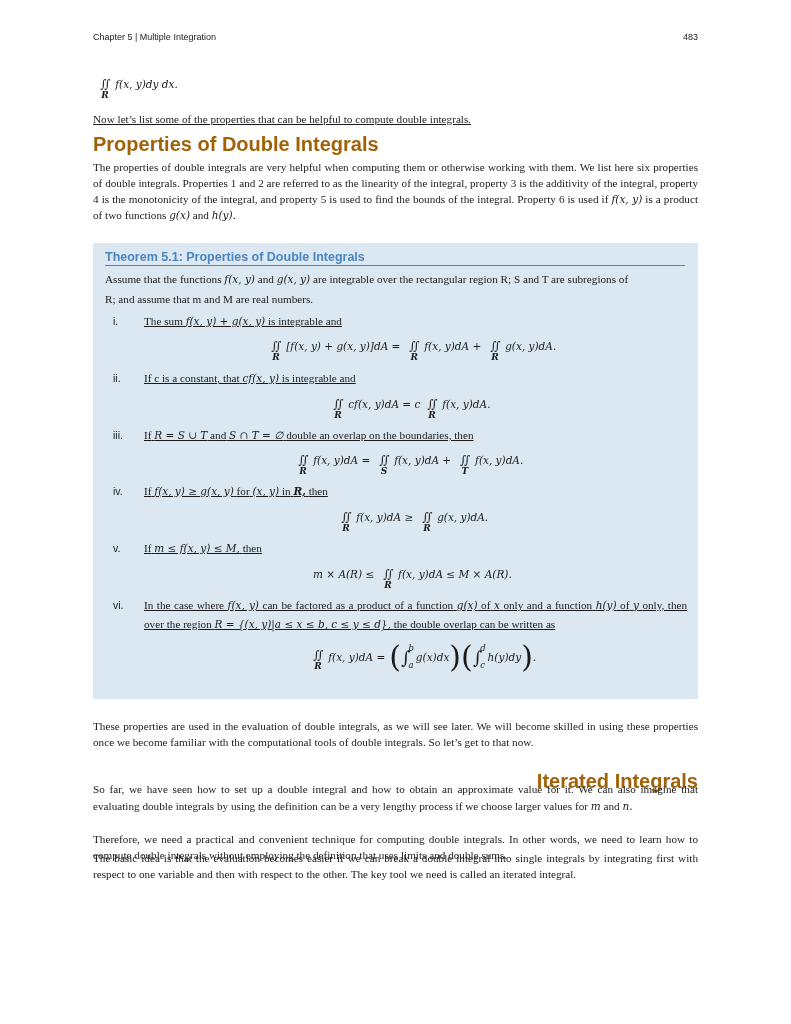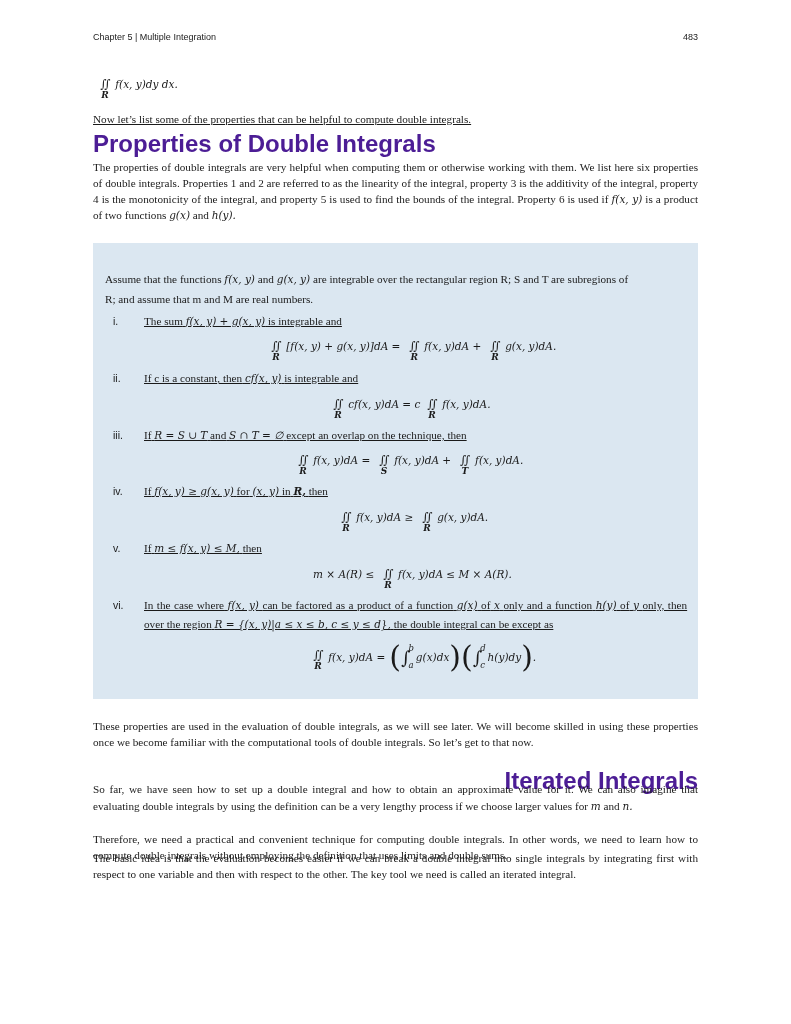--- a/index.html
+++ b/index.html
@@ -3,21 +3,21 @@
 <meta charset="utf-8">
 <style>
   html, body { margin: 0; padding: 0; background: #ffffff; }
   body { width: 791px; height: 1024px; position: relative; overflow: hidden;
          font-family: "Liberation Serif", serif; color: #1a1a1a; }
   .hdr { position: absolute; top: 32px; font-family: "Liberation Sans", sans-serif; font-size: 9px; color: #222; }
   .hdr-left { left: 93px; }
   .hdr-right { right: 93px; }
   .col { position: absolute; left: 93px; width: 605px; }
   p.body { margin: 0; font-size: 11.2px; line-height: 16px; text-align: justify; }
-  h2.sec { margin: 0; font-family: "Liberation Sans", sans-serif; font-weight: bold; font-size: 24px; color: #4c1d95; line-height: 22px; }
+  h2.sec { margin: 0; font-family: "Liberation Sans", sans-serif; font-weight: bold; font-size: 20px; color: #a16207; line-height: 22px; }
   .m { font-family: "DejaVu Serif", serif; font-style: italic; font-size: 10.5px; }
   .dint { display: inline-flex; flex-direction: column; align-items: center; vertical-align: top; margin-right: 5px; }
   .dint .sym { font-family: "DejaVu Serif", serif; font-style: italic; font-size: 12px; line-height: 12px; letter-spacing: -4px; padding-right: 4px;}
   .dint .sub { font-family: "DejaVu Serif", serif; font-style: italic; font-weight: bold; font-size: 9px; line-height: 10px; }
   .eq { position: absolute; white-space: nowrap; font-size: 10.5px; }
   .eq .m, .eq .mu { vertical-align: top; line-height: 13px; }
   .box { position: absolute; left: 93px; top: 243px; width: 605px; height: 456px; background: #dbe7f1; }
   .thm-title { position: absolute; left: 12px; top: 7px; width: 580px; font-family: "Liberation Sans", sans-serif; font-weight: bold; font-size: 12.5px; color: #4a86c0; border-bottom: 1.5px solid #4a86c0; padding-bottom: 0px; line-height: 15px; }
   .box p { position: absolute; margin: 0; font-size: 11.2px; line-height: 19px; }
   .item { position: absolute; left: 0; width: 605px; font-size: 11.2px; line-height: 19px; }
@@ -52,20 +52,21 @@
     <span>The properties of double integrals are very helpful when computing them or otherwise working with them. We list here six properties of double integrals. Properties 1 and 2 are referred to as the linearity of the integral, property 3 is the additivity of the integral, property 4 is the monotonicity of the integral, and property 5 is used to find the bounds of the integral. Property 6 is used if</span>
     <span class="m">f(x, y)</span>
     <span>is a product of two functions</span>
     <span class="m">g(x)</span>
     <span>and</span>
     <span class="m">h(y).</span>
   </p>
 </div>
 
 <div class="box">
+  <div class="thm-title">Theorem 5.1: Properties of Double Integrals</div>
 
   <p style="left:12px; top:47px;">R; and assume that m and M are real numbers.</p>
   <p style="left:12px; top:27px; width:582px; text-align:justify;">
     <span>Assume that the functions</span>
     <span class="m">f(x, y)</span>
     <span>and</span>
     <span class="m">g(x, y)</span>
     <span>are integrable over the rectangular region R; S and T are subregions of</span>
   </p>
 
@@ -83,36 +84,36 @@
         <span class="sub">R</span>
       </span><span class="m">f(x, y)dA +</span>
     <span class="dint" style="margin-left:6px;">
         <span class="sym">∬</span>
         <span class="sub">R</span>
       </span><span class="m">g(x, y)dA.</span>
   </div>
 
   <div class="item" style="top:126px;">
     <span class="num">ii.</span>
-    <span class="txt"><span>If c is a constant, then</span> <span class="m">cf(x, y)</span> <span>is integrable and</span></span>
+    <span class="txt"><span>If c is a constant, that</span> <span class="m">cf(x, y)</span> <span>is integrable and</span></span>
   </div>
   <div class="eq" style="left:240px; top:155px;">
     <span class="dint">
         <span class="sym">∬</span>
         <span class="sub">R</span>
       </span><span class="m">cf(x, y)dA = c</span>
     <span class="dint" style="margin-left:4px;">
         <span class="sym">∬</span>
         <span class="sub">R</span>
       </span><span class="m">f(x, y)dA.</span>
   </div>
 
   <div class="item" style="top:183px;">
     <span class="num">iii.</span>
-    <span class="txt"><span>If</span> <span class="m">R = S ∪ T</span> <span>and</span> <span class="m">S ∩ T = ∅</span> <span>except an overlap on the technique, then</span></span>
+    <span class="txt"><span>If</span> <span class="m">R = S ∪ T</span> <span>and</span> <span class="m">S ∩ T = ∅</span> <span>double an overlap on the boundaries, then</span></span>
   </div>
   <div class="eq" style="left:205px; top:211px;">
     <span class="dint">
         <span class="sym">∬</span>
         <span class="sub">R</span>
       </span><span class="m">f(x, y)dA =</span>
     <span class="dint" style="margin-left:6px;">
         <span class="sym">∬</span>
         <span class="sub">S</span>
       </span><span class="m">f(x, y)dA +</span>
@@ -145,21 +146,21 @@
     <span class="m">m × A(R) ≤</span>
     <span class="dint" style="margin-left:6px;">
         <span class="sym">∬</span>
         <span class="sub">R</span>
       </span><span class="m">f(x, y)dA ≤ M × A(R).</span>
   </div>
 
   <div class="item" style="top:353px;">
     <span class="num">vi.</span>
     <span class="txt"><span>In the case where</span> <span class="m">f(x, y)</span> <span>can be factored as a product of a function</span> <span class="m">g(x)</span> <span>of</span> <span class="m">x</span> <span>only and a function</span> <span class="m">h(y)</span> <span>of</span>
-      <span class="m">y</span> <span>only, then over the region</span> <span class="m">R = {(x, y)|a ≤ x ≤ b, c ≤ y ≤ d},</span> <span>the double integral can be except as</span></span>
+      <span class="m">y</span> <span>only, then over the region</span> <span class="m">R = {(x, y)|a ≤ x ≤ b, c ≤ y ≤ d},</span> <span>the double overlap can be written as</span></span>
   </div>
   <div class="eq" style="left:220px; top:400px; display:flex; align-items:center;">
     <span class="dint" style="align-self:flex-start; margin-top:6px;">
         <span class="sym">∬</span>
         <span class="sub">R</span>
       </span>
     <span class="m">f(x, y)dA =</span>
     <span class="big" style="margin-left:4px;">(</span>
     <span class="intsym">∫</span>
     <span class="lim">

